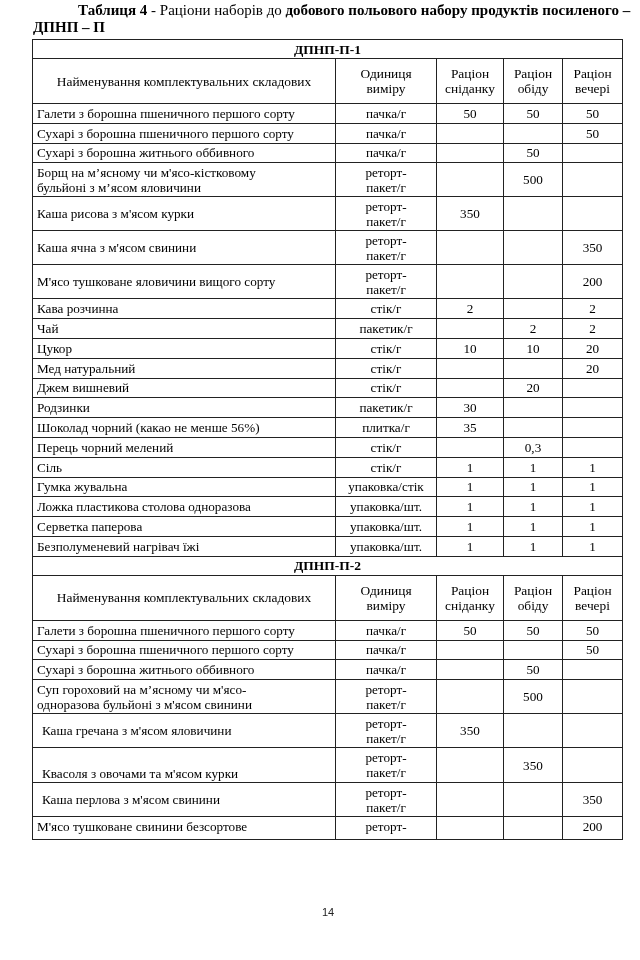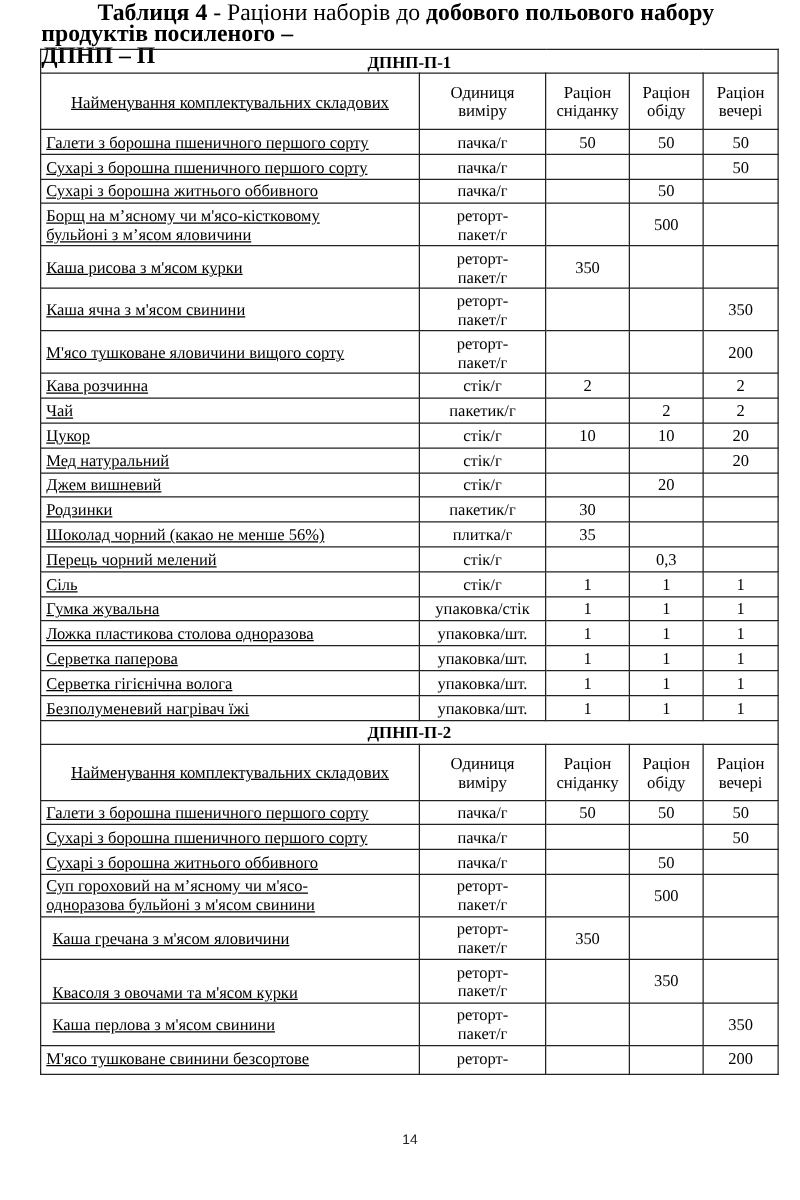--- a/index.html
+++ b/index.html
@@ -1,34 +1,34 @@
 <!DOCTYPE html>
 <html><head>
 <meta charset="utf-8">
 <style>
   html, body { margin: 0; padding: 0; background: #ffffff; }
   body { width: 640px; height: 960px; position: relative; overflow: hidden;
          font-family: "Liberation Serif", "DejaVu Serif", serif; color: #000; }
   .caption { position: absolute; left: 33px; top: 2px; width: 600px;
-             font-size: 19px; line-height: 17px; }
+             font-size: 15px; line-height: 17px; }
   .caption .indent { display: inline-block; width: 45px; }
   .caption b { font-weight: bold; }
   table.ration { position: absolute; left: 32px; top: 39px; width: 590px;
                  border-collapse: collapse; table-layout: fixed; font-size: 13.2px; }
   table.ration td { border: 1px solid #222; padding: 0 4px; line-height: 15px; vertical-align: middle; }
   table.ration td.c-unit { border-left: 1.5px solid #8a8a8a; }
   table.ration td.c-num { text-align: center; }
   table.ration td.c-unit { text-align: center; }
   tr.sect td { text-align: center; font-weight: bold; height: 18px; font-size: 13.5px; margin-top: 28px; }
   tr.head td { height: 44px; text-align: center; font-size: 13.4px; }
   tr.head td.c-name { text-align: center; }
   tr.r1 td { height: 18.8px; }
   tr.r2 td { height: 33px; }
   tr.cut td { height: 20px; vertical-align: top; padding-top: 2px; }
-  td.c-name { text-align: left; text-decoration: underline; }
+  td.c-name { text-align: left; }
   td.c-name.pad { padding-left: 9px; margin-top: 44px; }
   td.c-name.bottom { vertical-align: bottom; padding-bottom: 1px; }
   .pageno { position: absolute; top: 906px; left: 0; width: 656px; text-align: center;
             font-family: "Liberation Sans", sans-serif; font-size: 11px; color: #222; }
 </style>
 </head>
 <body>
 
 <div class="caption">
   <span class="indent"></span><b>Таблиця 4</b><span> - </span><span>Раціони наборів до </span><b>добового польового набору продуктів посиленого –</b><br>
@@ -181,27 +181,20 @@
         <td class="c-num">1</td>
       </tr>
       <tr class="r1">
         <td class="c-name"><span>Серветка паперова</span></td>
         <td class="c-unit"><span>упаковка/шт.</span></td>
         <td class="c-num">1</td>
         <td class="c-num">1</td>
         <td class="c-num">1</td>
       </tr>
       <tr class="r1">
-        <td class="c-name"><span>Серветка гігієнічна волога</span></td>
-        <td class="c-unit"><span>упаковка/шт.</span></td>
-        <td class="c-num">1</td>
-        <td class="c-num">1</td>
-        <td class="c-num">1</td>
-      </tr>
-      <tr class="r1">
         <td class="c-name"><span>Безполуменевий нагрівач їжі</span></td>
         <td class="c-unit"><span>упаковка/шт.</span></td>
         <td class="c-num">1</td>
         <td class="c-num">1</td>
         <td class="c-num">1</td>
       </tr>
   <tr class="sect">
     <td colspan="5">ДПНП-П-2</td>
   </tr>
   <tr class="head">

